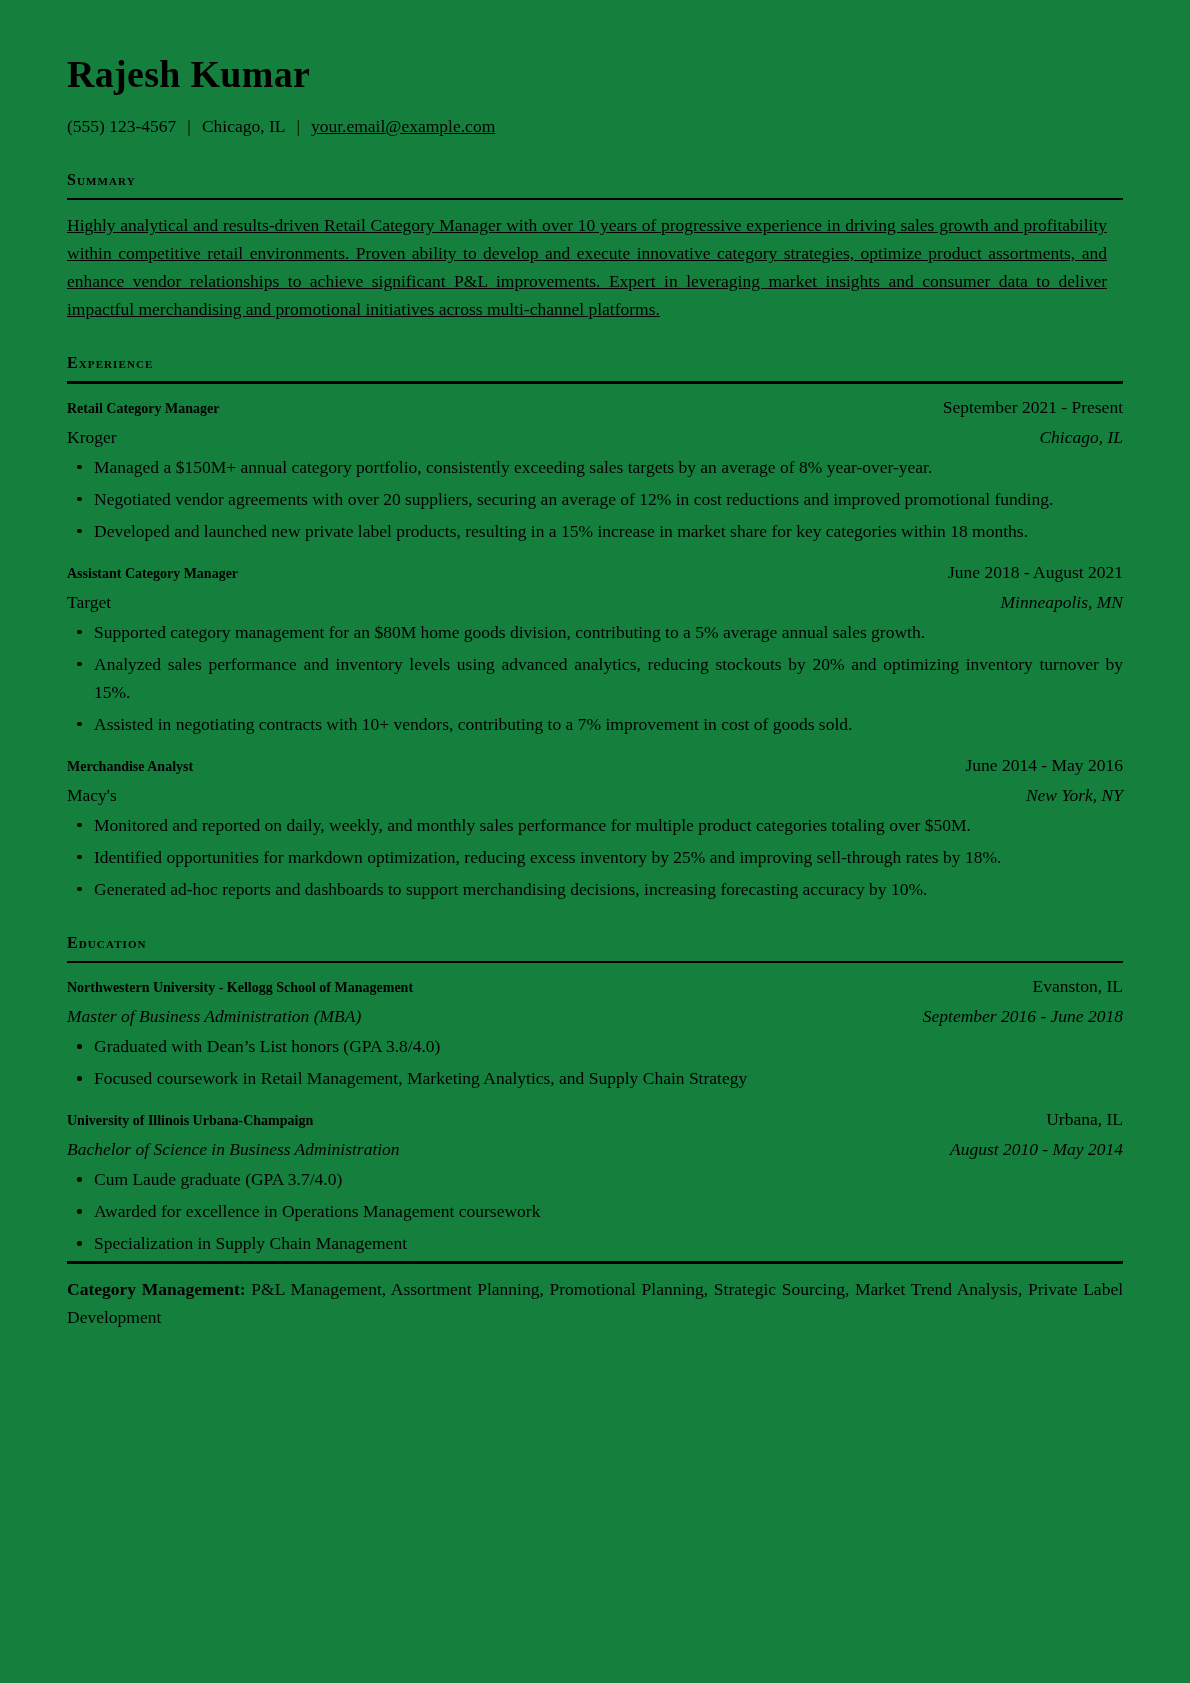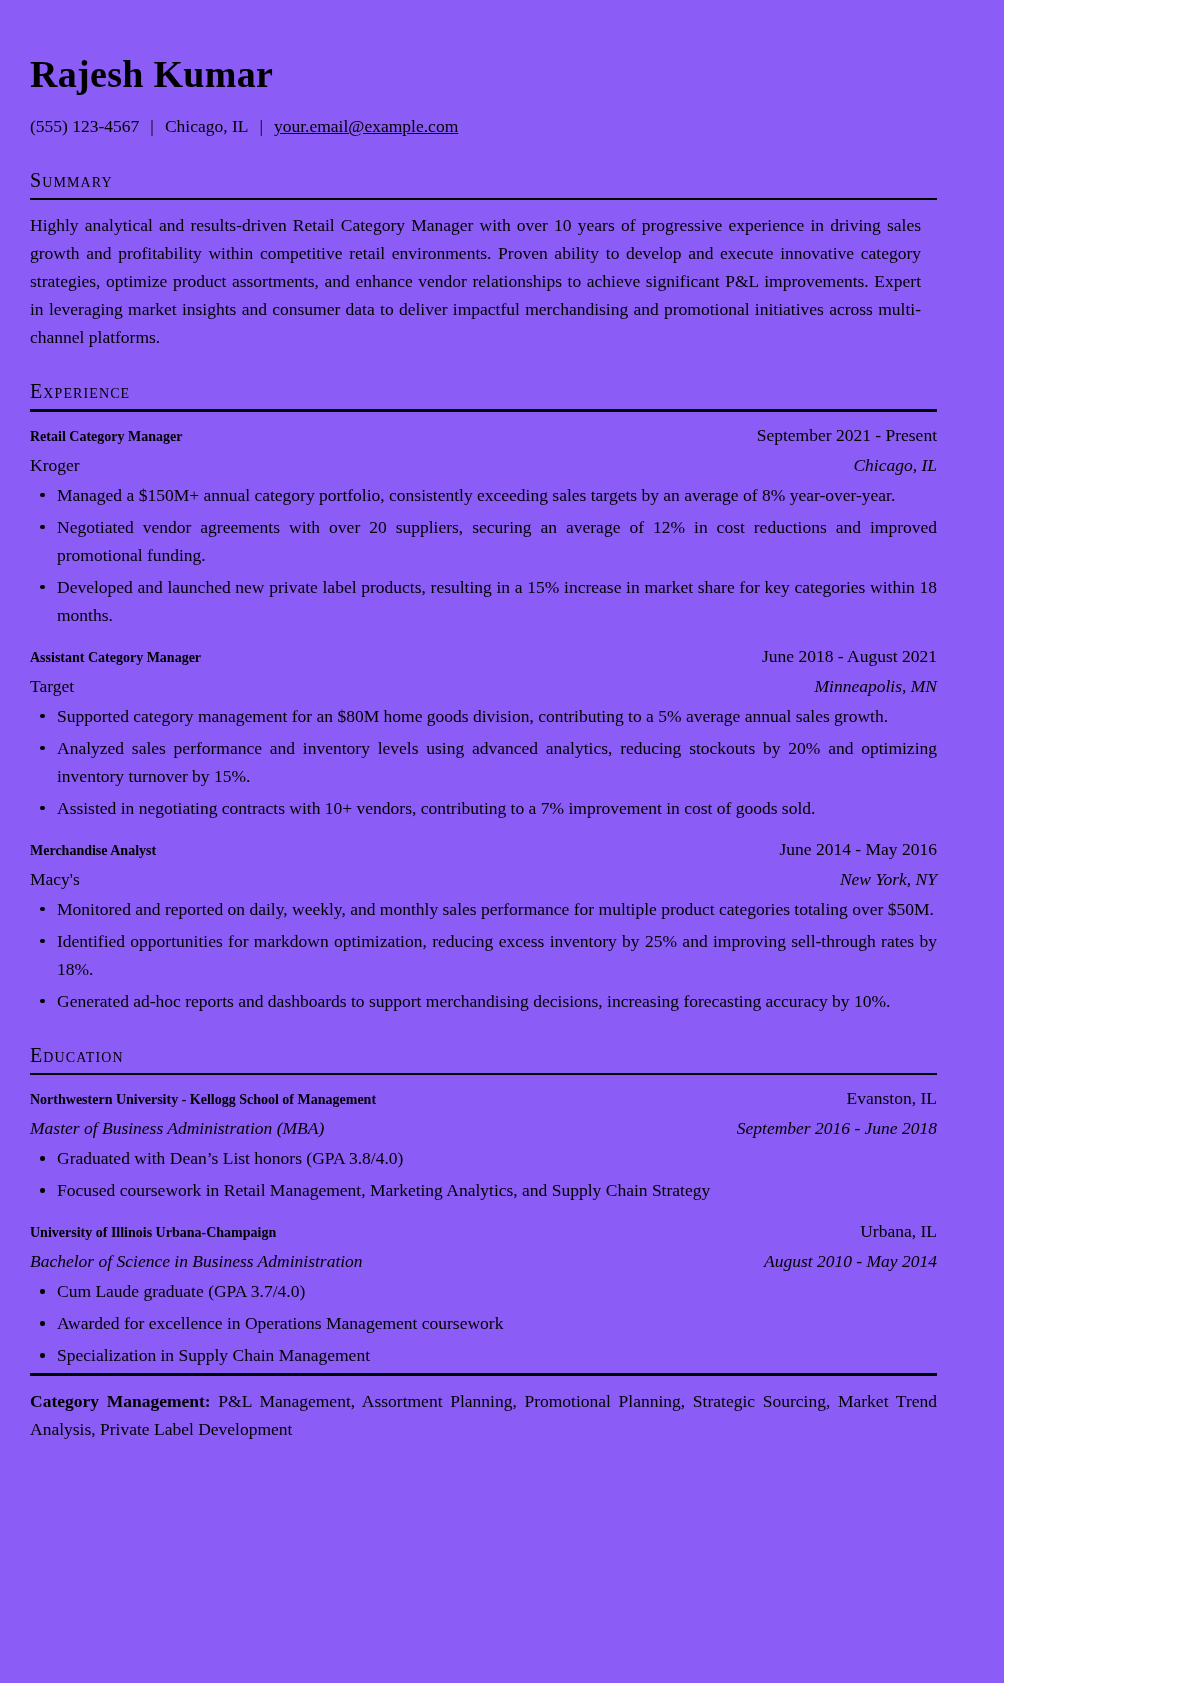--- a/index.html
+++ b/index.html
@@ -2,26 +2,26 @@
 <html lang="en"><head>
 <meta charset="utf-8">
 <style>
   html, body { margin: 0; padding: 0; background: #ffffff; }
   body {
     font-family: "Liberation Serif", "DejaVu Serif", serif;
     color: #000000;
     -webkit-font-smoothing: antialiased;
   }
   .page {
-    width: 1004px;
+    width: 1190px;
     height: 1683px;
     box-sizing: border-box;
-    padding: 54px 67px 0 30px;
+    padding: 54px 67px 0 67px;
     overflow: hidden;
-    background: #8b5cf6;
+    background: #15803d;
   }
   
   .name {
     font-size: 38px;
     font-weight: bold;
     margin: 0 0 16px 0;
     line-height: 1.1;
     letter-spacing: 0.3px;
   }
   .contact {
@@ -30,41 +30,42 @@
     margin-bottom: 14px;
   }
   .contact .sep { margin: 0 11px; }
   .contact a.email {
     color: #000000;
     text-decoration: underline;
     cursor: pointer;
   }
   
   .sec-title {
-    font-size: 20px;
-    font-weight: normal;
+    font-size: 16px;
+    font-weight: bold;
     font-variant: small-caps;
     letter-spacing: 1.1px;
     margin: 25px 0 0 0;
     line-height: 30px;
   }
   .rule {
     height: 2.5px;
     background: #000000;
     margin-top: 3px;
   }
   
   .body-text {
     font-size: 17.5px;
     line-height: 28px;
   }
   p.para {
     margin: 11px 16px 0 0;
     text-align: justify;
     hyphens: auto;
+    text-decoration: underline;
     -webkit-hyphens: auto;
   }
   
   .entry { margin-top: 13px; }
   .entry.first { margin-top: 9px; }
   .row {
     display: flex;
     justify-content: space-between;
     align-items: baseline;
     line-height: 28px;

